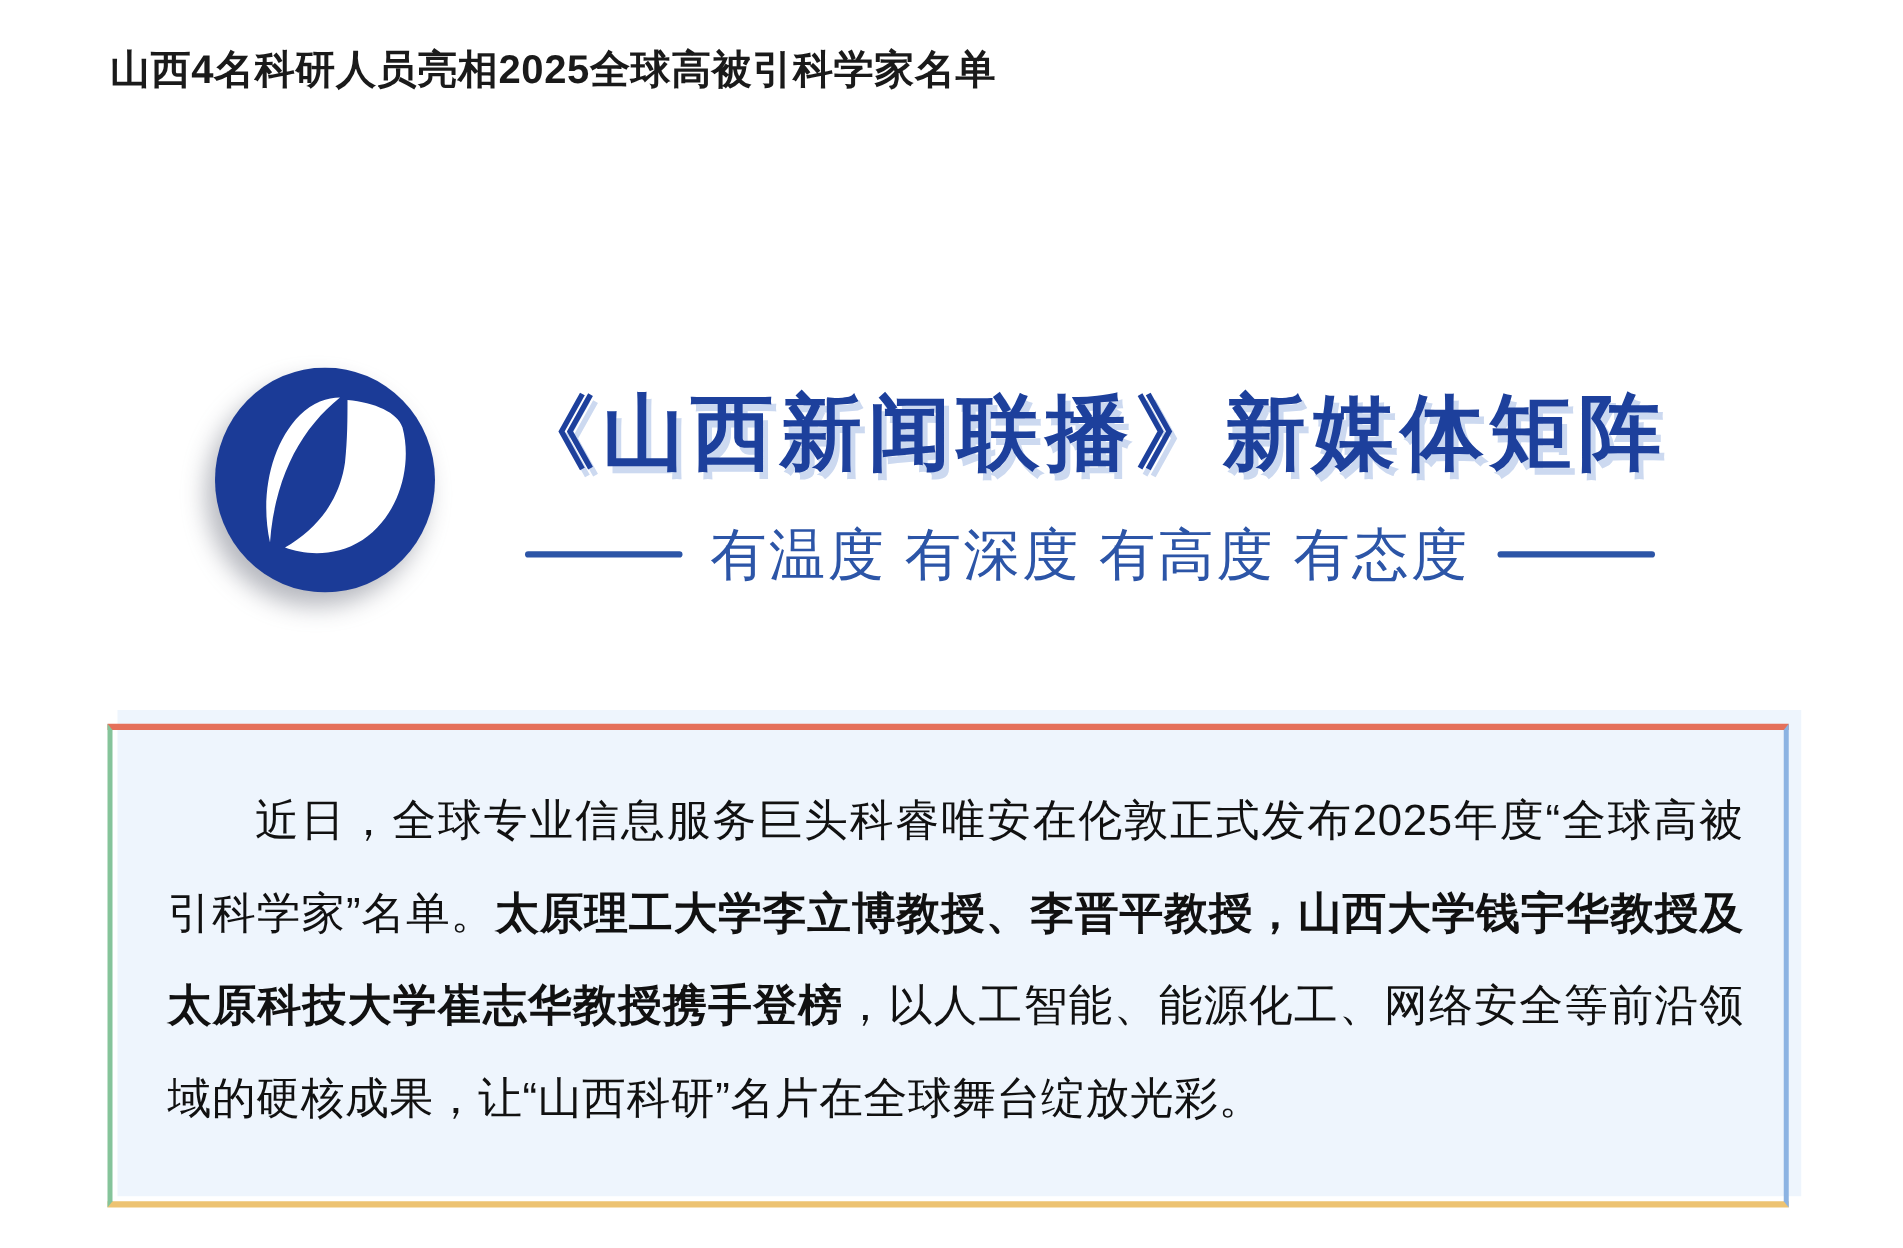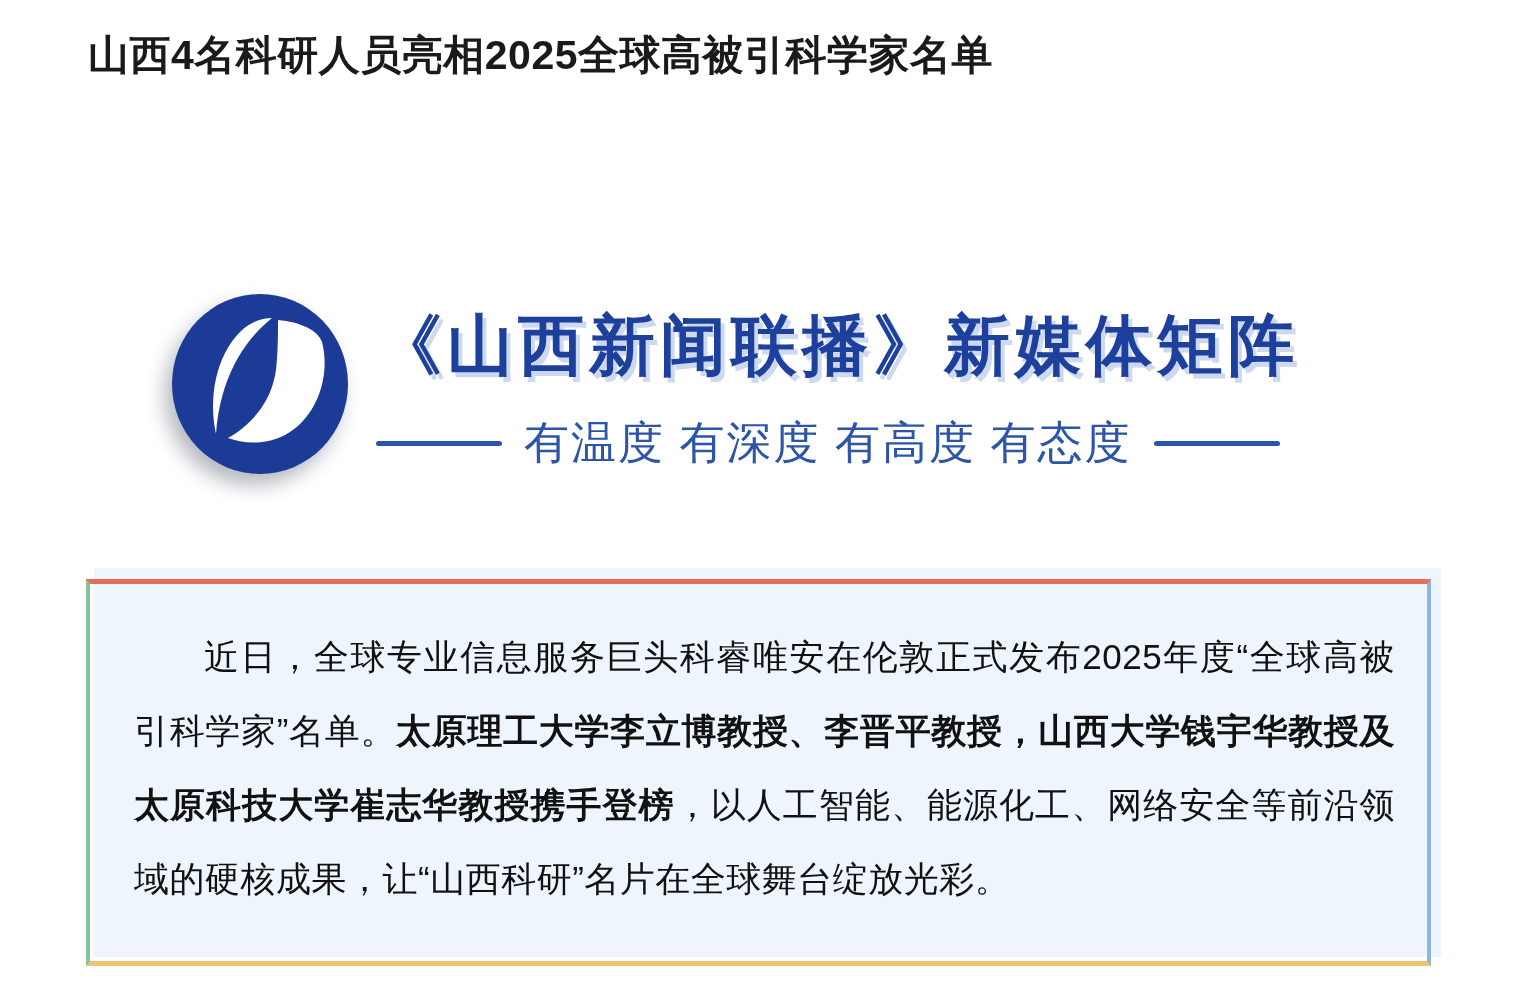--- a/index.html
+++ b/index.html
@@ -16,21 +16,21 @@
     background: #ffffff;
   }
 
   
   .headline {
     position: absolute;
     left: 88px;
     top: 30px;
     width: 1360px;
     margin: 0;
-    font-size: 41px;
+    font-size: 32px;
     line-height: 50px;
     font-weight: 700;
     color: #1a1a1a;
     letter-spacing: 0.5px;
     white-space: nowrap;
   }
 
   
   .meta {
     position: absolute;
@@ -55,21 +55,21 @@
     gap: 28px;
   }
   .banner-logo {
     flex: 0 0 auto;
     filter: drop-shadow(-7px 11px 10px rgba(90, 95, 110, 0.45));
   }
   .banner-right {
     flex: 1 1 auto;
     display: flex;
     flex-direction: column;
-    align-items: flex-start;
+    align-items: center;
   }
   .banner-title {
     font-size: 66px;
     line-height: 82px;
     font-weight: 900;
     color: #1d409c;
     letter-spacing: 5px;
     white-space: nowrap;
     text-shadow: 4px 5px 0 #ccd9f0;
   }

